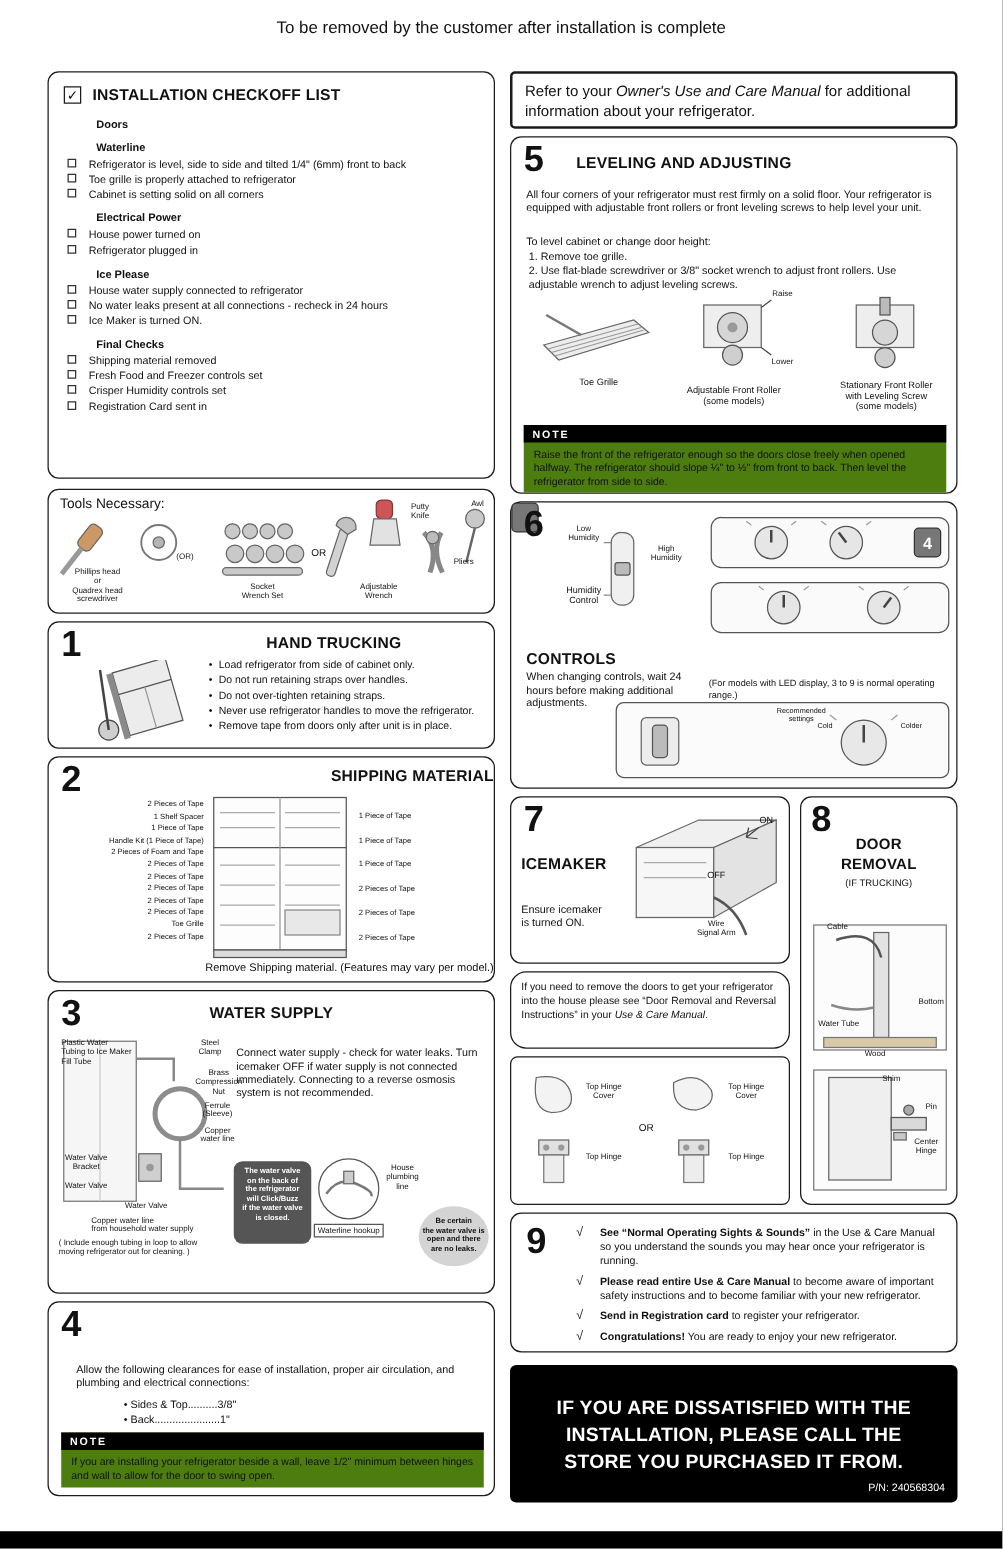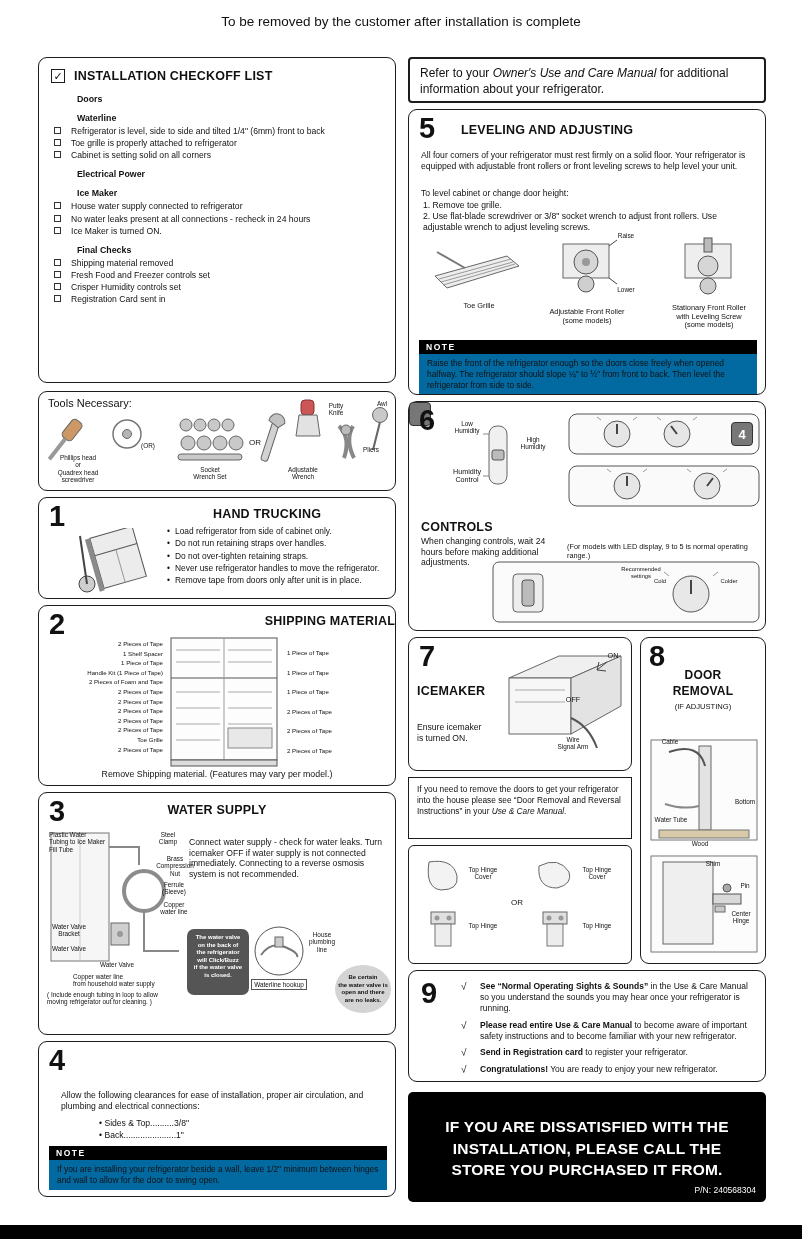--- a/index.html
+++ b/index.html
@@ -7,21 +7,21 @@
 body{font-family:"Liberation Sans","DejaVu Sans",sans-serif;color:#111}
 .page{position:relative;width:802px;height:1239px;background:#fff;margin:0 auto;overflow:hidden}
 .abs{position:absolute}
 .box{position:absolute;border:1.5px solid #1c1c1c;border-radius:9px;background:#fff}
 .num{font-weight:bold;font-size:29px;line-height:1}
 .title{font-weight:bold;font-size:12.5px;letter-spacing:.2px}
 .pre{white-space:pre-line}
 .b{font-weight:normal}.i{font-style:italic}
 .small{font-size:8.6px;line-height:1.24}
 .lb{position:absolute;font-size:6.4px;line-height:1.15;text-align:center;white-space:pre-line}
-.note{background:#0369a1}
+.note{background:#4d7c0f}
 .note-bar{background:#000;color:#fff;font-weight:bold;font-size:8.5px;padding:2px 7px;letter-spacing:1.5px}
 .note-body{padding:4px 8px;font-size:8.4px;line-height:1.28}
 
 .co-title-row{display:flex;align-items:center;gap:9px;padding:11px 12px 2px}
 .co-check{width:14px;height:14px;border:1.7px solid #1c1c1c;font-size:11px;font-weight:bold;display:flex;align-items:center;justify-content:center}
 .co-head{font-size:8.8px;font-weight:bold;margin:9px 0 3px 38px}
 .co-item{display:flex;align-items:flex-start;margin:0 10px 2px 15px;font-size:8.6px;line-height:1.18}
 .co-box{flex:0 0 auto;width:7px;height:7px;border:1px solid #333;margin:1px 10px 0 0;background:#fff}
 
 .ht-bullets{list-style:none}
@@ -71,22 +71,33 @@
         <span class="co-box"></span>
         <span>Toe grille is properly attached to refrigerator</span>
       </div>
         <div class="co-item">
         <span class="co-box"></span>
         <span>Cabinet is setting solid on all corners</span>
       </div>
       </div>
 
     <div class="co-head">Electrical Power</div>
-
-    <div class="co-head">Ice Maker</div>
+    <div>
+
+    <div class="co-item">
+        <span class="co-box"></span>
+        <span>House power turned on</span>
+      </div>
+        <div class="co-item">
+        <span class="co-box"></span>
+        <span>Refrigerator plugged in</span>
+      </div>
+      </div>
+
+    <div class="co-head">Ice Please</div>
     <div>
 
     <div class="co-item">
         <span class="co-box"></span>
         <span>House water supply connected to refrigerator</span>
       </div>
         <div class="co-item">
         <span class="co-box"></span>
         <span>No water leaks present at all connections - recheck in 24 hours</span>
       </div>
@@ -236,21 +247,21 @@
       </div>
     <div class="ship-right">
 
     <div>1 Piece of Tape</div>
         <div>1 Piece of Tape</div>
         <div>1 Piece of Tape</div>
         <div>2 Pieces of Tape</div>
         <div>2 Pieces of Tape</div>
         <div>2 Pieces of Tape</div>
       </div>
-    <div class="abs b" style="left:0;right:0;bottom:6px;text-align:center;font-size:8.8px">Remove Shipping material. (Features may vary per model.)</div>
+    <div class="abs b" style="left:0;right:0;bottom:6px;text-align:right;font-size:8.8px">Remove Shipping material. (Features may vary per model.)</div>
   </section>
 
   <section class="box" style="left:38px;top:792px;width:358px;height:243px">
     <div class="num abs" style="left:10px;top:4px">3</div>
     <div class="title abs" style="left:0;right:0;top:10px;text-align:center">WATER SUPPLY</div>
 
     <svg class="abs" style="left:8px;top:36px" width="138" height="148" viewBox="0 0 138 148">
       <rect x="4" y="4" width="58" height="128" fill="#f6f6f6" stroke="#777"></rect>
       <line x1="33" y1="4" x2="33" y2="132" stroke="#ccc"></line>
       <path d="M62 18 H 92 V 36" stroke="#888" fill="none" stroke-width="2"></path>
@@ -411,21 +422,21 @@
       <g stroke="#999">
           <line x1="44" y1="8" x2="40" y2="5"></line>
           <line x1="76" y1="8" x2="80" y2="5"></line>
           <line x1="124" y1="8" x2="120" y2="5"></line>
           <line x1="156" y1="8" x2="160" y2="5"></line>
         </g>
     </svg>
 
     <div class="title abs" style="left:12px;top:118px">CONTROLS</div>
     <div class="abs small" style="left:12px;top:134px;width:132px">When changing controls, wait 24 hours before making additional adjustments.</div>
-    <div class="abs" style="left:158px;top:140px;width:194px;font-size:7.3px">(For models with LED display, 9 to 5 is normal operating range.)</div>
+    <div class="abs" style="left:158px;top:140px;width:194px;font-size:7.3px">(For models with LED display, 3 to 9 is normal operating range.)</div>
 
     <svg class="abs" style="left:82px;top:158px" width="270" height="64" viewBox="0 0 270 64">
       <rect x="2" y="2" width="266" height="60" rx="6" fill="#fbfbfb" stroke="#555"></rect>
       <rect x="22" y="14" width="30" height="38" rx="4" fill="#ededed" stroke="#666"></rect>
       <rect x="31" y="20" width="12" height="26" rx="3" fill="#bbb" stroke="#555"></rect>
       <circle cx="200" cy="34" r="18" fill="#e8e8e8" stroke="#555"></circle>
       <line x1="200" y1="20" x2="200" y2="34" stroke="#444" stroke-width="2"></line>
       <g stroke="#999">
           <line x1="178" y1="16" x2="173" y2="12"></line>
           <line x1="222" y1="16" x2="227" y2="12"></line>
@@ -452,21 +463,21 @@
         </g>
       <path d="M70 74 q18 8 26 30" stroke="#555" fill="none" stroke-width="2"></path>
       <path d="M96 26 l10 -8 M96 26 l2 -8 M96 26 l9 1" stroke="#444" fill="none"></path>
     </svg>
     <div class="lb b" style="left:192px;top:14px;width:24px;font-size:7.2px">ON</div>
     <div class="lb b" style="left:150px;top:58px;width:28px;font-size:7.2px">OFF</div>
     <div class="lb" style="left:140px;top:98px;width:48px">Wire
 Signal Arm</div>
   </section>
 
-  <section class="box" style="left:408px;top:777px;width:224px;height:62px;border-radius:0">
+  <section class="box" style="left:408px;top:777px;width:224px;height:62px;border-radius:13px">
     <div class="abs" style="left:8px;top:6px;right:8px;font-size:8.3px;line-height:1.3">
       <span>If you need to remove the doors to get your refrigerator into the house please see “Door Removal and Reversal Instructions” in your </span><span class="i">Use &amp; Care Manual</span><span>.</span>
     </div>
   </section>
 
   <section class="box" style="left:408px;top:845px;width:224px;height:119px;border-radius:6px">
     <svg class="abs" style="left:12px;top:10px" width="40" height="98" viewBox="0 0 40 98">
       <path d="M8 6 q24 -4 28 14 q2 14 -16 14 q-16 -2 -12 -28z" fill="#f3f3f3" stroke="#666"></path>
       <rect x="10" y="56" width="24" height="12" fill="#e0e0e0" stroke="#666"></rect>
       <circle cx="16" cy="62" r="2.5" fill="#999"></circle>
@@ -486,21 +497,21 @@
     </svg>
     <div class="lb" style="left:166px;top:20px;width:44px">Top Hinge
 Cover</div>
     <div class="lb" style="left:166px;top:76px;width:44px">Top Hinge</div>
   </section>
 
   <section class="box" style="left:640px;top:637px;width:126px;height:327px">
     <div class="num abs" style="left:8px;top:4px">8</div>
     <div class="title abs pre" style="left:0;right:0;top:30px;text-align:center;font-size:12px;line-height:1.3">DOOR
 REMOVAL</div>
-    <div class="abs b" style="left:0;right:0;top:64px;text-align:center;font-size:7.6px">(IF ADJUSTING)</div>
+    <div class="abs b" style="left:0;right:0;top:64px;text-align:center;font-size:7.6px">(IF TRUCKING)</div>
 
     <svg class="abs" style="left:8px;top:96px" width="110" height="112" viewBox="0 0 110 112">
       <rect x="2" y="6" width="106" height="100" fill="#fcfcfc" stroke="#777"></rect>
       <rect x="50" y="12" width="12" height="84" fill="#e3e3e3" stroke="#666"></rect>
       <path d="M20 18 q30 -10 36 14" stroke="#555" fill="none" stroke-width="2"></path>
       <path d="M16 70 q18 6 34 2" stroke="#888" fill="none" stroke-width="2"></path>
       <rect x="10" y="96" width="90" height="8" fill="#d8c9a8" stroke="#777"></rect>
     </svg>
     <div class="lb" style="left:14px;top:100px;width:30px">Cable</div>
     <div class="lb" style="left:86px;top:160px;width:36px">Bottom</div>

